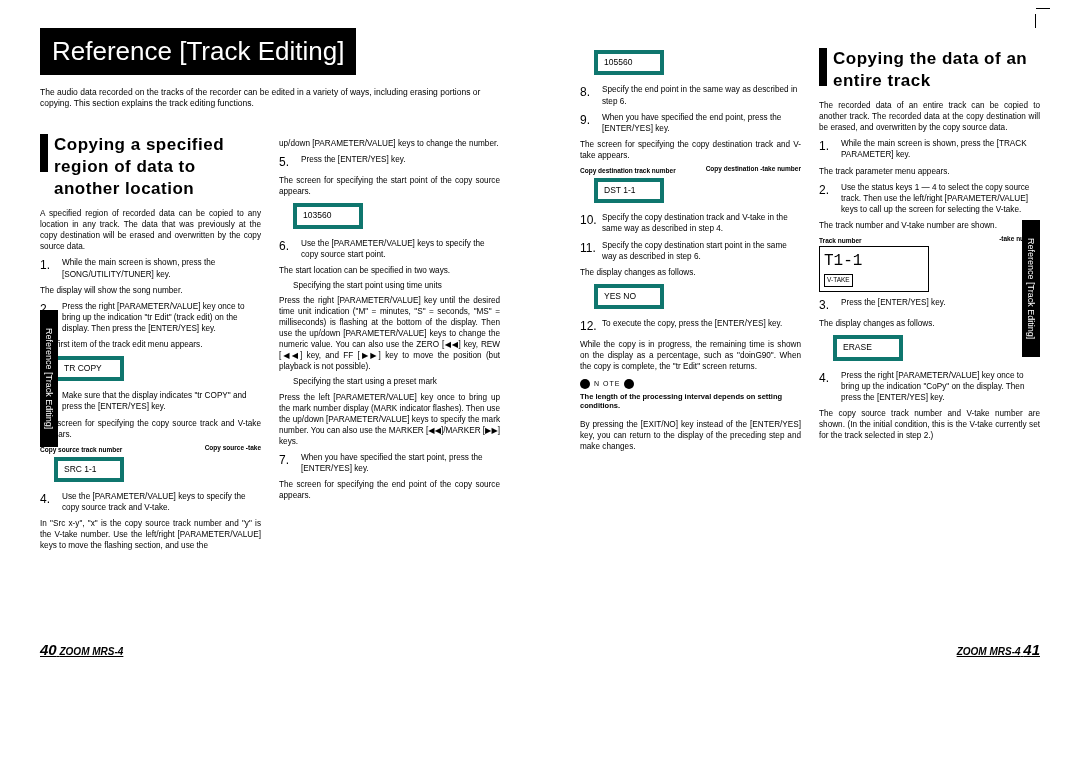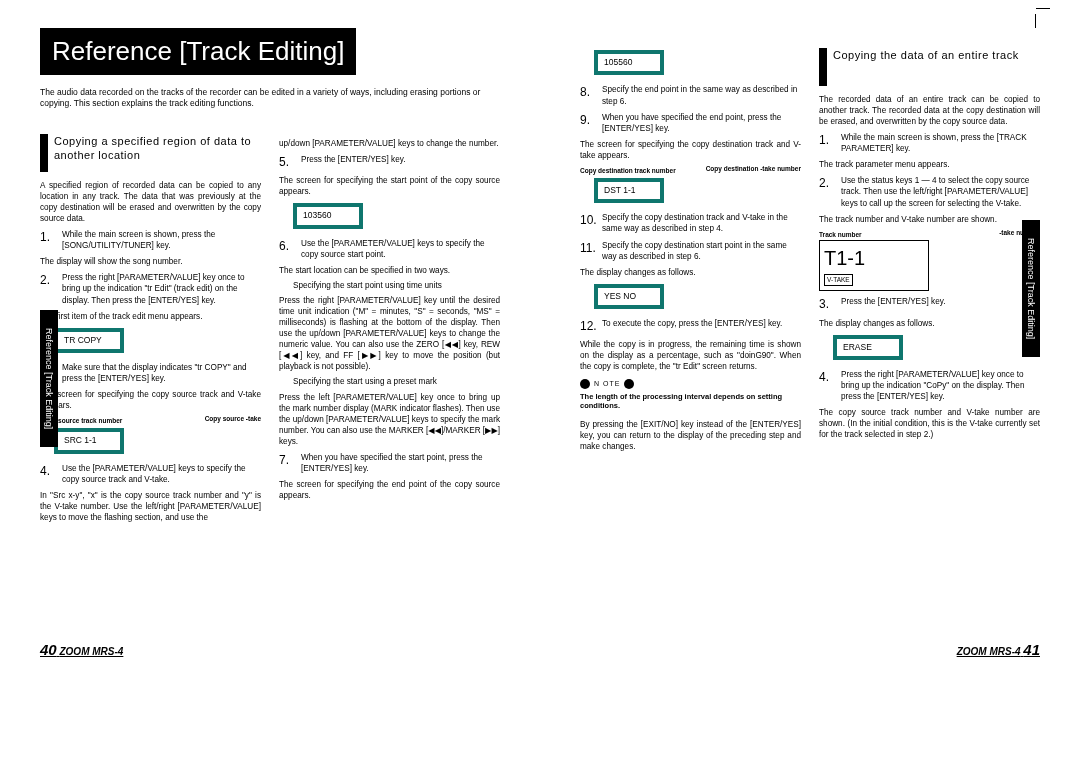--- a/index.html
+++ b/index.html
@@ -12,21 +12,21 @@
   .title-box { background: #000; color: #fff; display: inline-block; padding: 8px 12px; font-size: 26px; margin-bottom: 12px; }
   
   .intro { font-size: 8.5px; line-height: 1.35; margin-bottom: 24px; }
   
   .side-tab { position: absolute; background: #000; color: #fff; writing-mode: vertical-rl; text-orientation: mixed; font-size: 9px; padding: 18px 4px; }
   .side-tab.left { left: 40px; top: 310px; }
   .side-tab.right { right: 40px; top: 220px; }
   
   .section-head { display: flex; align-items: flex-start; margin-bottom: 8px; }
   .section-head .bar { background: #000; width: 8px; height: 38px; margin-right: 6px; flex-shrink: 0; }
-  .section-head .text { font-weight: normal; font-size: 11px; line-height: 1.3; letter-spacing: 0.5px; }
+  .section-head .text { font-weight: bold; font-size: 17px; line-height: 1.3; letter-spacing: 0.5px; }
   
   .columns { display: flex; gap: 18px; }
   .col { flex: 1; font-size: 8.2px; line-height: 1.35; }
   
   .step { display: flex; margin: 5px 0; }
   .step .num { font-size: 12px; font-weight: normal; width: 18px; flex-shrink: 0; margin-right: 4px; }
   .step .txt { flex: 1; }
   
   p.body { margin: 4px 0; text-align: justify; }
   
@@ -47,21 +47,21 @@
   .footer.left { left: 40px; }
   .footer.right { right: 40px; }
   .footer .num { font-size: 15px; font-style: italic; font-weight: bold; }
   .footer .model { font-family: Arial; font-style: italic; }
   
   .crop-mark { position: absolute; background: #000; }
   .crop-h { width: 14px; height: 1px; }
   .crop-v { width: 1px; height: 14px; }
 
   .vtake-box { border: 1px solid #000; padding: 4px; width: 110px; font-size: 7px; }
-  .vtake-box .big { font-size: 20px; font-family: Liberation Sans, sans-serif; }
+  .vtake-box .big { font-size: 16px; font-family: Liberation Mono, monospace; }
   .vtake-box .row2 { border: 1px solid #000; padding: 1px 2px; display:inline-block; font-size:6.5px; margin-top:2px;}
 </style>
 </head>
 <body>
 
 <div class="page-container">
 
   <div class="page left-page">
     <div class="title-box">Reference [Track Editing]</div>
     

